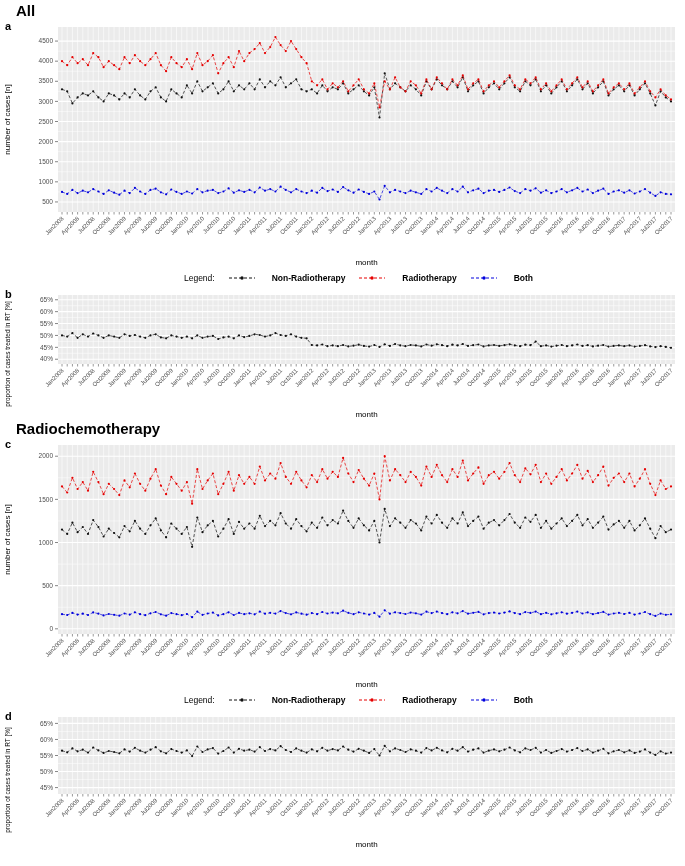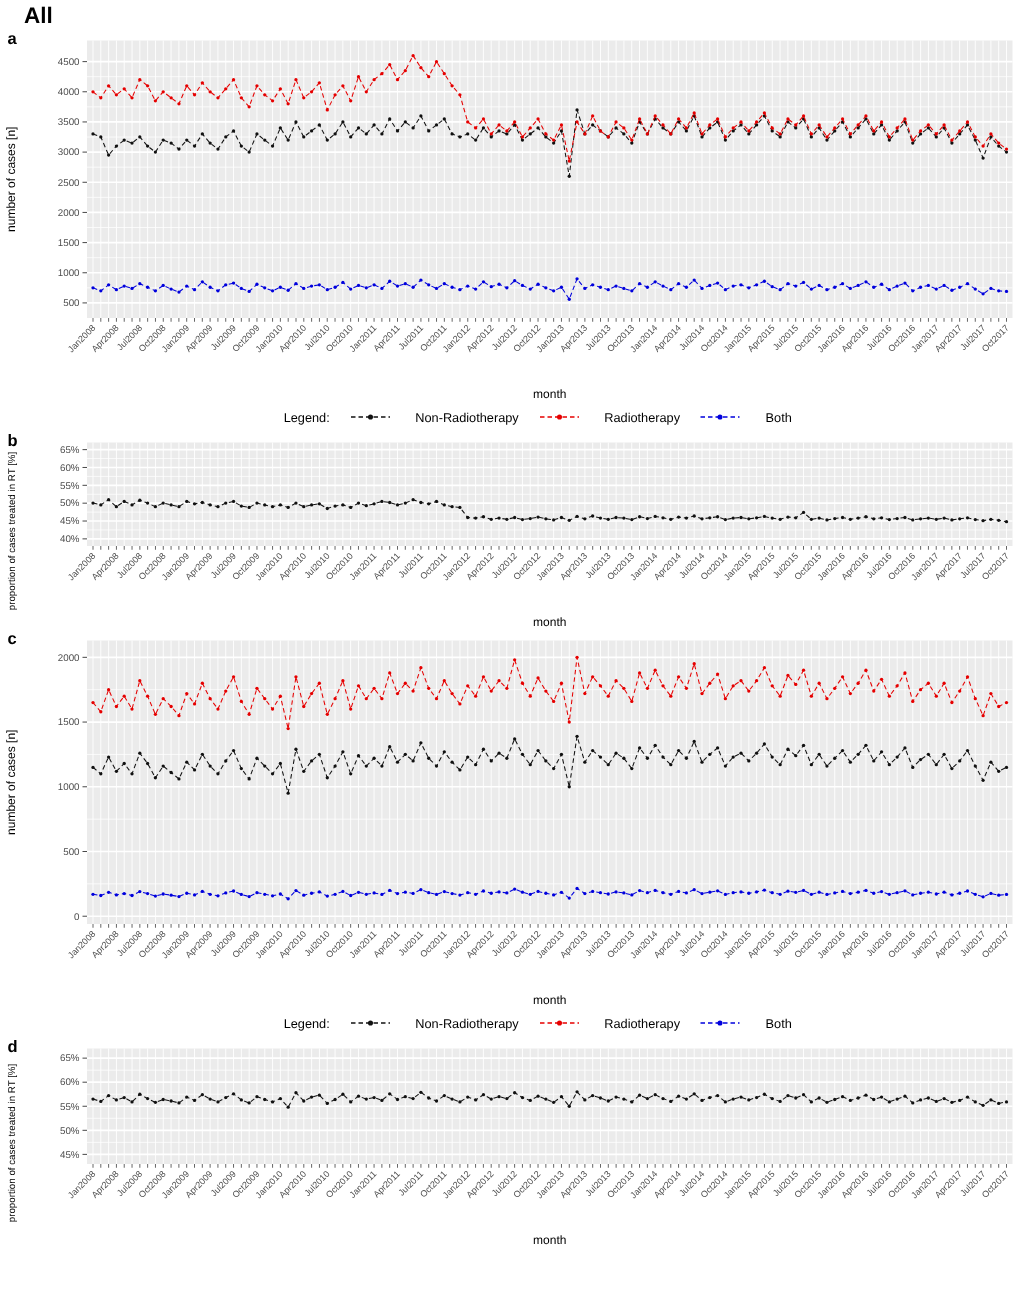--- a/index.html
+++ b/index.html
@@ -2,21 +2,21 @@
 <html><head>
 <meta charset="utf-8">
 <style>
   html,body{margin:0;padding:0;background:#ffffff;}
   body{width:685px;font-family:"Liberation Sans",sans-serif;color:#000;}
   .fig{position:relative;padding-top:2px;}
   .heading{font-weight:bold;font-size:15px;margin:0 0 0 16px;height:18px;line-height:18px;}
   .chart-block{position:relative;}
   .panel-letter{position:absolute;left:5px;top:0;font-weight:bold;font-size:11px;}
   .legend-row{display:flex;align-items:center;justify-content:center;gap:12px;font-size:8.5px;height:20px;padding-left:32px;}
-  .legend-item{display:inline-flex;align-items:flex-end;gap:15px;}
+  .legend-item{display:inline-flex;align-items:flex-end;gap:15px;font-weight:bold;}
   .legend-title{font-size:8.5px;}
   svg text{font-family:"Liberation Sans",sans-serif;}
   svg{display:block;}
 </style>
 </head>
 <body>
 
 <div class="fig">
 
   <div class="heading">All</div>
@@ -1145,20 +1145,21 @@
         <circle cx="650.2" cy="58.4" r="1.1" fill="#111111"></circle>
         <circle cx="655.4" cy="59.1" r="1.1" fill="#111111"></circle>
         <circle cx="660.6" cy="58.2" r="1.1" fill="#111111"></circle>
         <circle cx="665.8" cy="58.9" r="1.1" fill="#111111"></circle>
         <circle cx="671.0" cy="59.8" r="1.1" fill="#111111"></circle>
         <text x="366.5" y="129" text-anchor="middle" font-size="8" fill="#000000">month</text>
         <text x="10" y="66" text-anchor="middle" font-size="6.5" fill="#000000" transform="rotate(-90 10 66)">proportion of cases treated in RT [%]</text>
       </svg>
   </div>
 
+  <div class="heading">Radiochemotherapy</div>
 
   <div class="chart-block">
     <span class="panel-letter">c</span>
     <svg class="chart" width="685" height="252" viewBox="0 0 685 252">
         <rect x="58" y="7" width="617" height="189" fill="#ebebeb"></rect>
         <line x1="62" x2="62" y1="7" y2="196" stroke="#ffffff" stroke-width="0.6"></line>
         <line x1="67.2051282051282" x2="67.2051282051282" y1="7" y2="196" stroke="#ffffff" stroke-width="0.6"></line>
         <line x1="72.41025641025641" x2="72.41025641025641" y1="7" y2="196" stroke="#ffffff" stroke-width="0.6"></line>
         <line x1="77.61538461538461" x2="77.61538461538461" y1="7" y2="196" stroke="#ffffff" stroke-width="0.6"></line>
         <line x1="82.82051282051282" x2="82.82051282051282" y1="7" y2="196" stroke="#ffffff" stroke-width="0.6"></line>

